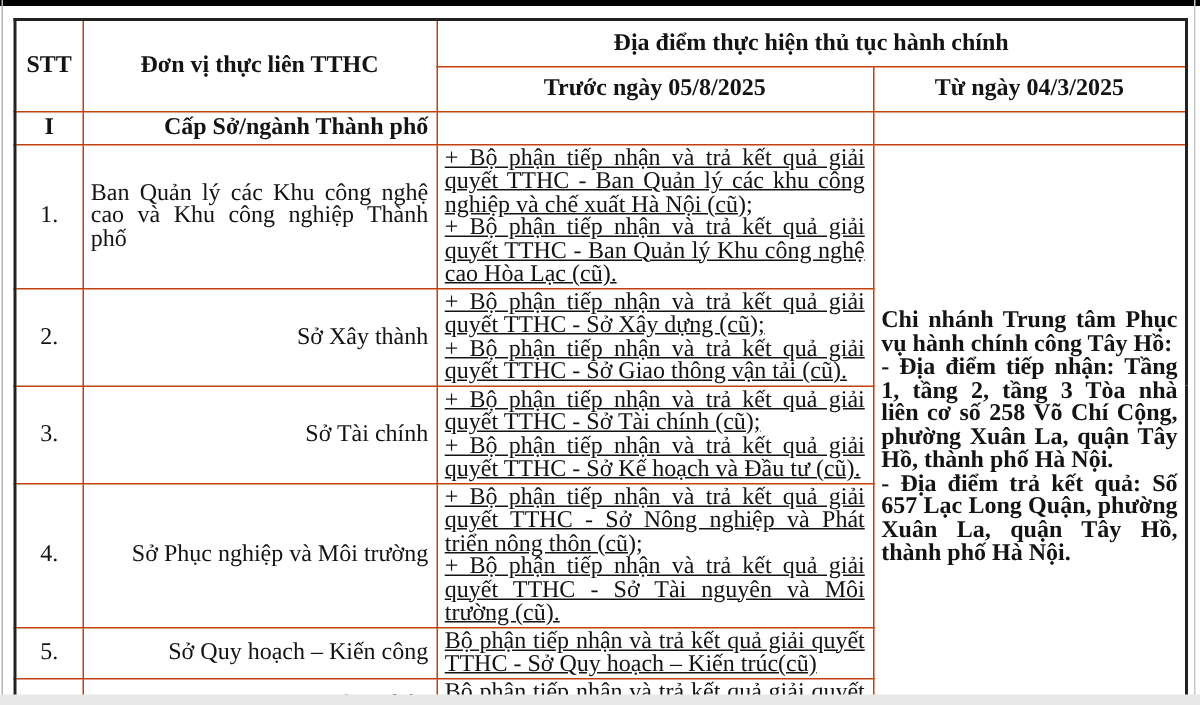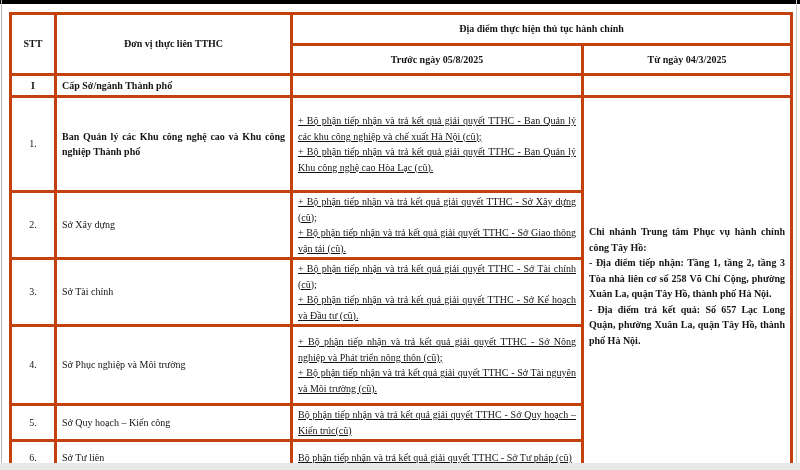--- a/index.html
+++ b/index.html
@@ -15,32 +15,32 @@
   .bottom-strip{position:absolute;left:0;top:463px;width:800px;height:7px;background:#e8e8e8;}
 
   table.doc{
     position:absolute;left:9px;top:12px;
     width:781px;
     border-collapse:collapse;
     table-layout:fixed;
     background:#fff;
   }
   table.doc th, table.doc td{
-    border:3px solid #c2410c;
+    border:1px solid #c2410c;
     padding:1px 5px;
-    font-size:10px;
+    font-size:16px;
     line-height:15.5px;
     vertical-align:middle;
     overflow:hidden;
   }
   table.doc{border:2px solid #222;}
   th{font-weight:bold;text-align:center;}
   td.num{text-align:center;}
-  td.unit{text-align:left;}
-  td.unit.justify{text-align:justify;font-weight:bold;}
+  td.unit{text-align:right;}
+  td.unit.justify{text-align:justify;}
   td.desc{
     text-align:justify;
     vertical-align:top;
     white-space:pre-line;
     padding:1px 4px;
     text-decoration:underline;
   }
   td.after-cell{
     text-align:justify;
     vertical-align:middle;
@@ -95,21 +95,21 @@
       <td class="num">1.</td>
       <td class="unit justify">Ban Quản lý các Khu công nghệ cao và Khu công nghiệp Thành phố</td>
       <td class="desc">+ Bộ phận tiếp nhận và trả kết quả giải quyết TTHC - Ban Quản lý các khu công nghiệp và chế xuất Hà Nội (cũ);
 + Bộ phận tiếp nhận và trả kết quả giải quyết TTHC - Ban Quản lý Khu công nghệ cao Hòa Lạc (cũ).</td>
       <td class="after-cell" rowspan="6">Chi nhánh Trung tâm Phục vụ hành chính công Tây Hồ:
 - Địa điểm tiếp nhận: Tầng 1, tầng 2, tầng 3 Tòa nhà liên cơ số 258 Võ Chí Cộng, phường Xuân La, quận Tây Hồ, thành phố Hà Nội.
 - Địa điểm trả kết quả: Số 657 Lạc Long Quận, phường Xuân La, quận Tây Hồ, thành phố Hà Nội.</td>
     </tr>
     <tr class="r2">
       <td class="num">2.</td>
-      <td class="unit">Sở Xây dựng</td>
+      <td class="unit">Sở Xây thành</td>
       <td class="desc">+ Bộ phận tiếp nhận và trả kết quả giải quyết TTHC - Sở Xây dựng (cũ);
 + Bộ phận tiếp nhận và trả kết quả giải quyết TTHC - Sở Giao thông vận tải (cũ).</td>
     </tr>
     <tr class="r3">
       <td class="num">3.</td>
       <td class="unit">Sở Tài chính</td>
       <td class="desc">+ Bộ phận tiếp nhận và trả kết quả giải quyết TTHC - Sở Tài chính (cũ);
 + Bộ phận tiếp nhận và trả kết quả giải quyết TTHC - Sở Kế hoạch và Đầu tư (cũ).</td>
     </tr>
     <tr class="r4">

